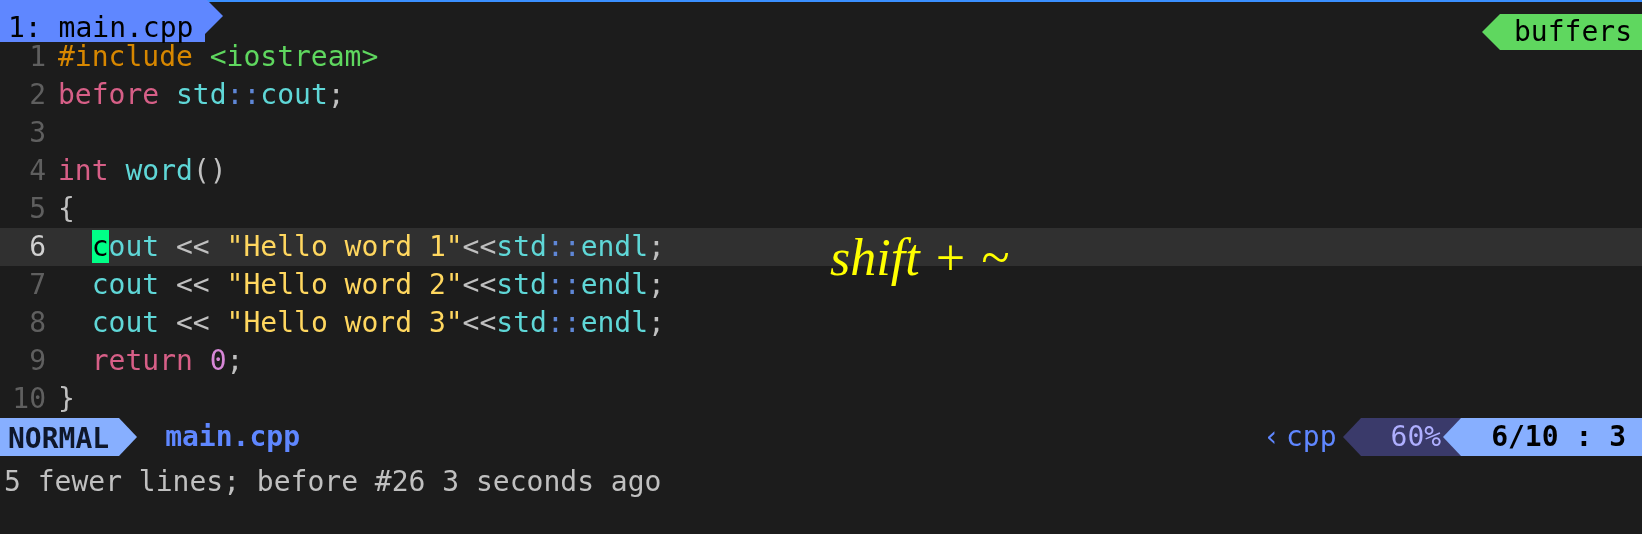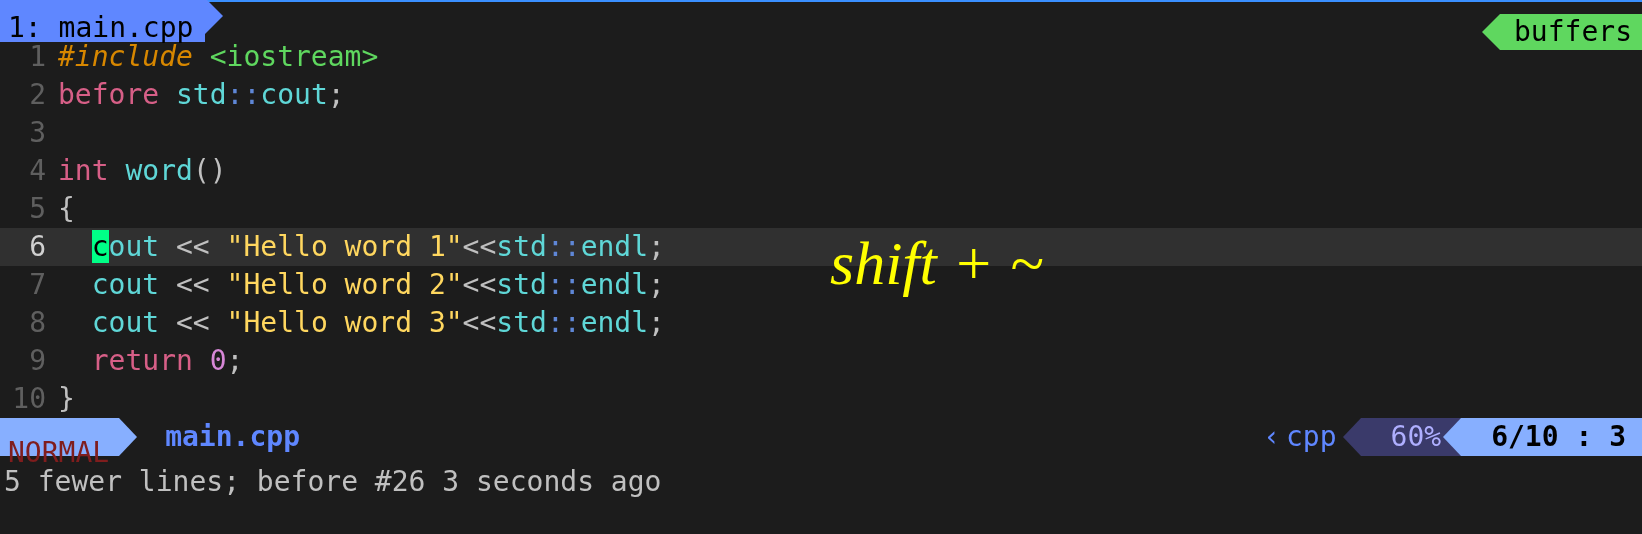--- a/index.html
+++ b/index.html
@@ -16,36 +16,36 @@
 
   
   .editor { position: relative; }
   .line { display: flex; height: 38px; line-height: 38px; white-space: pre; }
   .line.current { background: #303030; }
   .gutter { width: 58px; text-align: right; padding-right: 12px; color: #5f5f5f; }
   .line.current .gutter { color: #d0d0d0; }
   .code { flex: 1; }
 
   
-  .kw-pp { color: #d78700; font-style: italic; }       
+  .kw-pp { color: #d78700; }       
   .kw-inc { color: #5fd75f; }      
   .kw-using { color: #d75f87; }    
   .kw-ns { color: #5fd7d7; }       
   .kw-str { color: #ffd75f; }      
   .kw-num { color: #d787d7; }      
   .kw-op { color: #5f87d7; }       
   .kw-plain { color: #c0c0c0; }
   .cursor-cell { background: #00ff87; color: #000; }
 
   
-  .overlay { position: absolute; font-family: Georgia, "Times New Roman", serif; font-size: 62px; color: #ffff00; font-style: italic; pointer-events: none; }
+  .overlay { position: absolute; font-family: Georgia, "Times New Roman", serif; font-size: 52px; color: #ffff00; font-style: italic; pointer-events: none; }
 
   
   .statusline { display: flex; height: 38px; line-height: 38px; background: #1c1c1c; }
-  .sl-mode { background: #87afff; color: #7f1d1d; font-weight: normal; padding: 16px 10px 0 8px; position: relative; }
+  .sl-mode { background: #87afff; color: #0f172a; font-weight: bold; padding: 2px 10px 0 8px; position: relative; }
   .sl-mode::after { content: ""; position: absolute; right: -18px; top: 0; border-top: 19px solid transparent; border-bottom: 19px solid transparent; border-left: 18px solid #87afff; z-index: 2; }
   .sl-file { color: #5f87ff; font-weight: bold; padding-left: 46px; }
   .sl-gap { flex: 1; }
   .sl-func { color: #5f87ff; padding-right: 10px; }
   .sl-sep-angle { color: #5f87ff; padding: 0 6px; }
   .sl-ft { color: #5f87ff; padding-right: 24px; }
   .sl-pct-wrap { background: #3a3a6a; color: #afafff; padding: 0 20px 0 30px; position: relative; }
   .sl-pct-wrap::before { content: ""; position: absolute; left: -18px; top: 0; border-top: 19px solid transparent; border-bottom: 19px solid transparent; border-right: 18px solid #3a3a6a; }
   .sl-pos { background: #87afff; color: #000; font-weight: bold; padding: 0 16px 0 30px; position: relative; }
   .sl-pos::before { content: ""; position: absolute; left: -18px; top: 0; border-top: 19px solid transparent; border-bottom: 19px solid transparent; border-right: 18px solid #87afff; }

